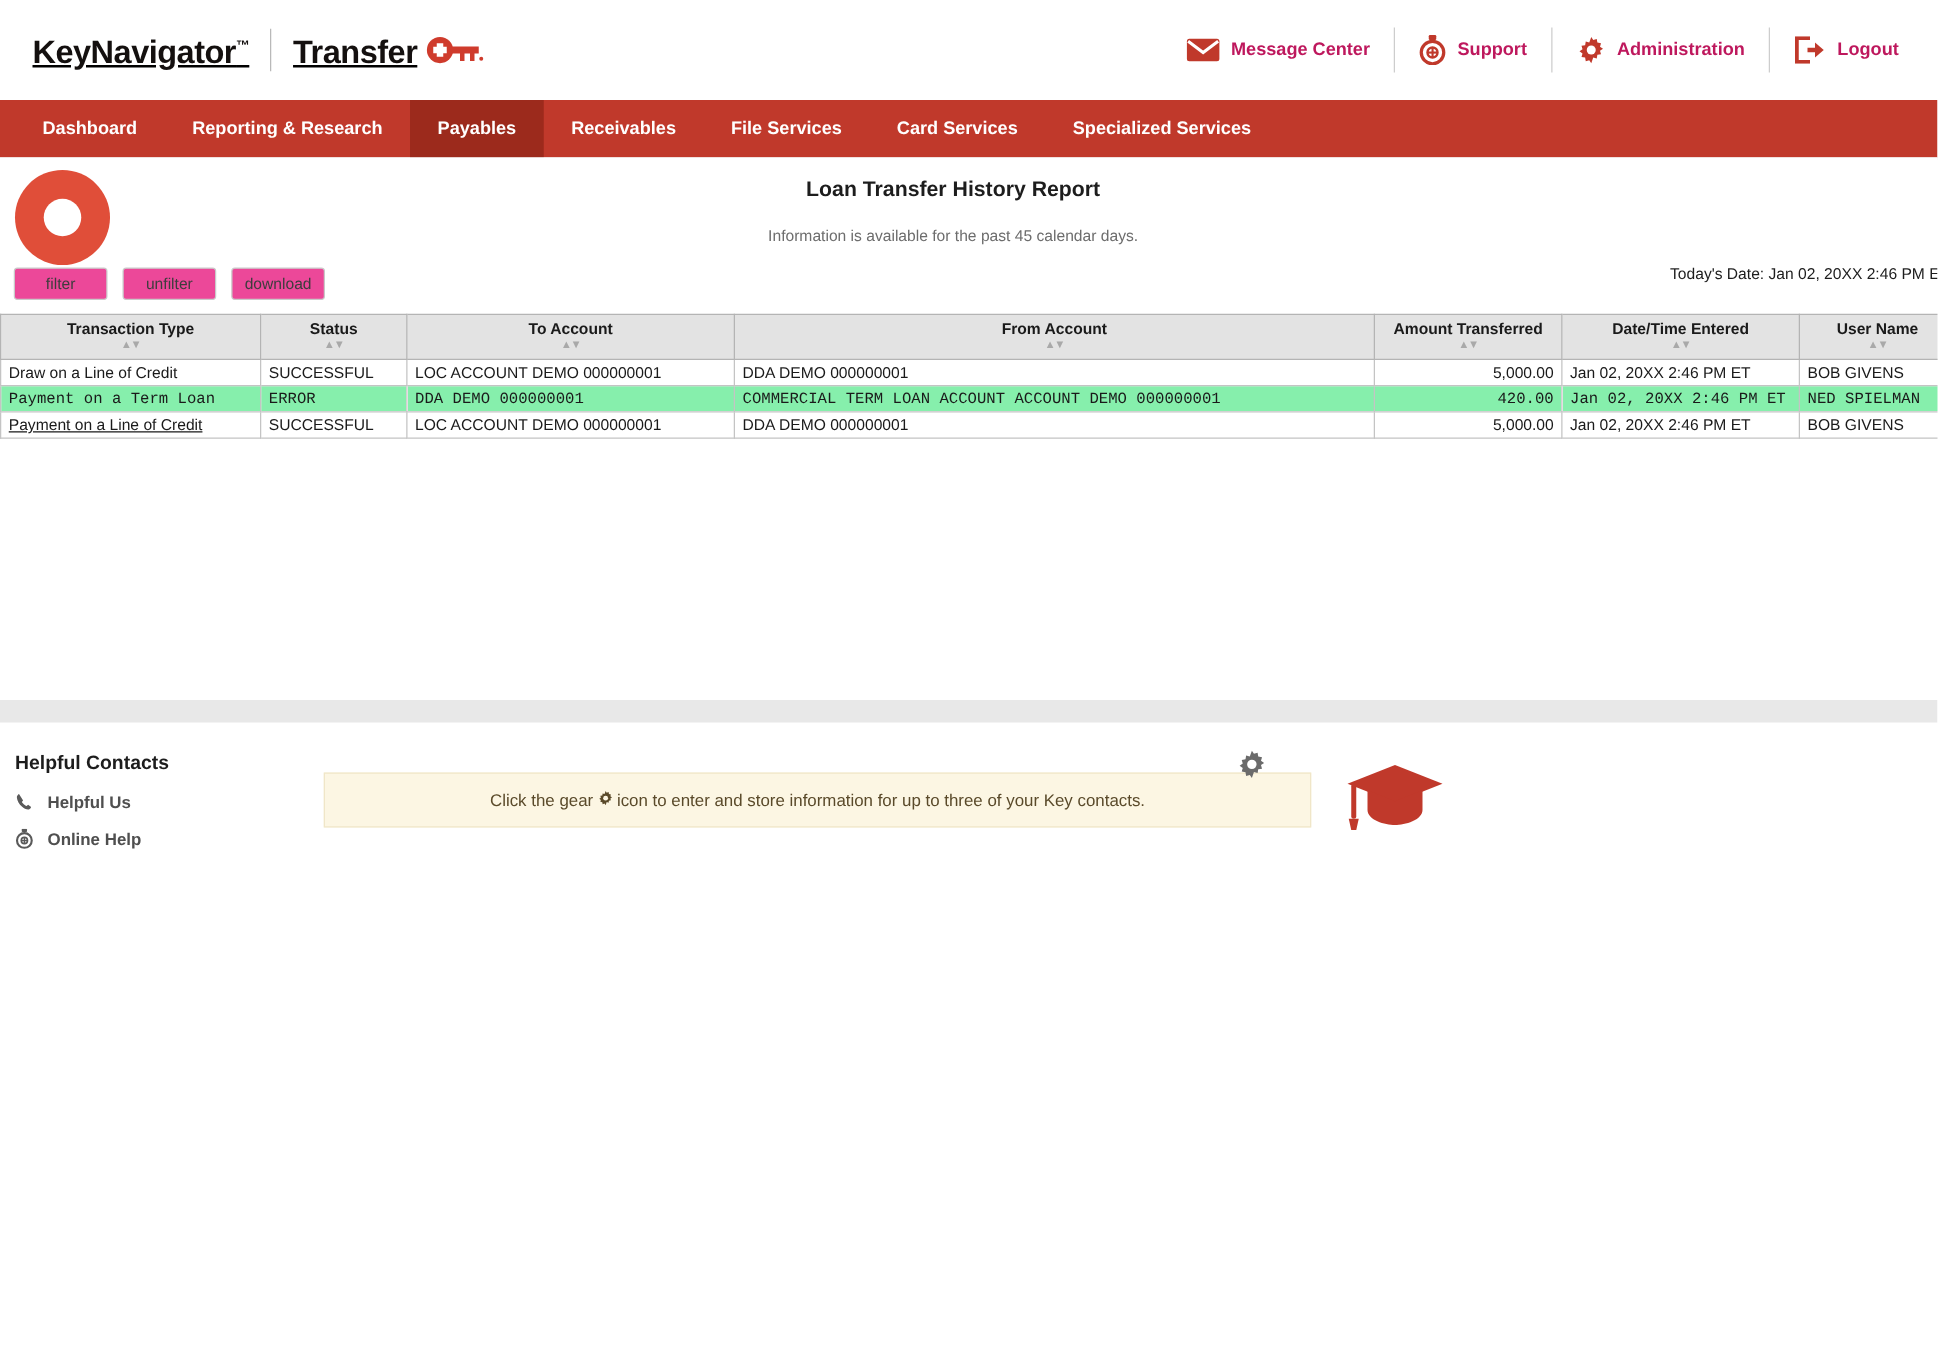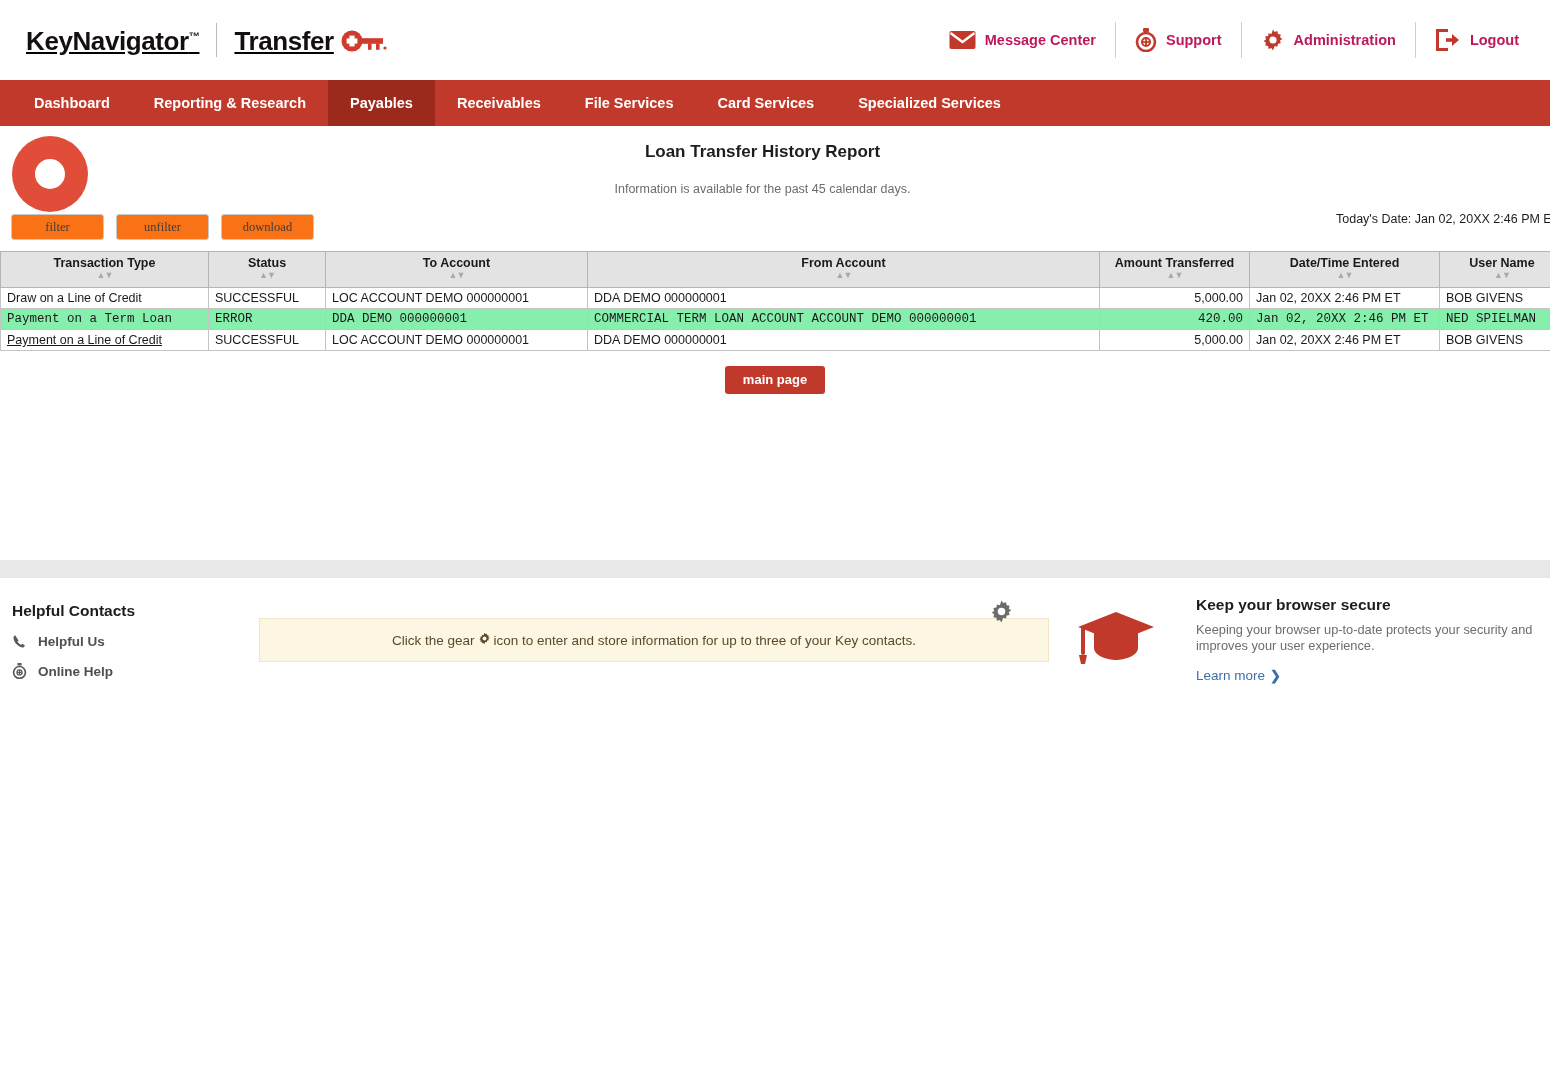--- a/index.html
+++ b/index.html
@@ -91,25 +91,25 @@
     font-size: 17px; font-weight: bold; color: #1d1d1d;
     margin-left: -25px;
   }
   .report-sub {
     font-size: 12.5px; color: #6d6d6d; margin-top: 20px;
     margin-left: -25px;
   }
 
   .btnrow { position: absolute; left: 11px; top: 88px; display: flex; }
   .sbtn {
-    width: 93px; height: 26px;
-    border: 1px solid #c9c9c9; background: #f97316;
+    width: 75px; height: 26px;
+    border: 1px solid #c9c9c9; background: #ec4899;
     border-radius: 3px;
     font-size: 12.5px; color: #3d3d3d;
-    font-family: Liberation Serif, serif;
+    font-family: Liberation Sans, sans-serif;
     margin-right: 12px; cursor: pointer;
   }
 
   .todays-date {
     position: absolute; right: 0px; top: 86px;
     font-size: 12.5px; color: #1d1d1d;
     white-space: nowrap;
     overflow: hidden;
     width: 214px;
     text-align: left;
@@ -384,23 +384,20 @@
           <td>LOC ACCOUNT DEMO 000000001</td>
           <td>DDA DEMO 000000001</td>
           <td class="num">5,000.00</td>
           <td>Jan 02, 20XX 2:46 PM ET</td>
           <td>BOB GIVENS</td>
         </tr>
       </tbody>
     </table>
   </div>
 
-  <div class="mainpage-wrap">
-    <button class="mainpage-btn">main page</button>
-  </div>
 </div>
 
 <div class="grayband"></div>
 
 <div class="footer">
 
   <div class="f-helpful">
     <div class="f-title">Helpful Contacts</div>
     <div class="f-link">
       <span class="fi">
@@ -445,22 +442,14 @@
 
   <div class="f-secure">
     <div class="cap-icon">
       <svg width="80" height="56" viewBox="0 0 80 56">
         <path d="M40 2 L78 17 L40 32 L2 17 Z" fill="#c0392b"></path>
         <path d="M18 22 L18 38 C18 46 32 50 40 50 C48 50 62 46 62 38 L62 22 L40 31 Z" fill="#c0392b"></path>
         <rect x="5" y="17" width="4" height="28" rx="2" fill="#c0392b"></rect>
         <path d="M3 45 L11 45 L9 54 L5 54 Z" fill="#c0392b"></path>
       </svg>
     </div>
-    <div class="sec-text">
-      <div class="sec-title">Keep your browser secure</div>
-      <div class="sec-body">Keeping your browser up-to-date protects your security and improves your user experience.</div>
-      <div class="sec-more">
-        <span>Learn more</span>
-        <span class="chev">❯</span>
-      </div>
-    </div>
   </div>
 </div>
 
 </body></html>

